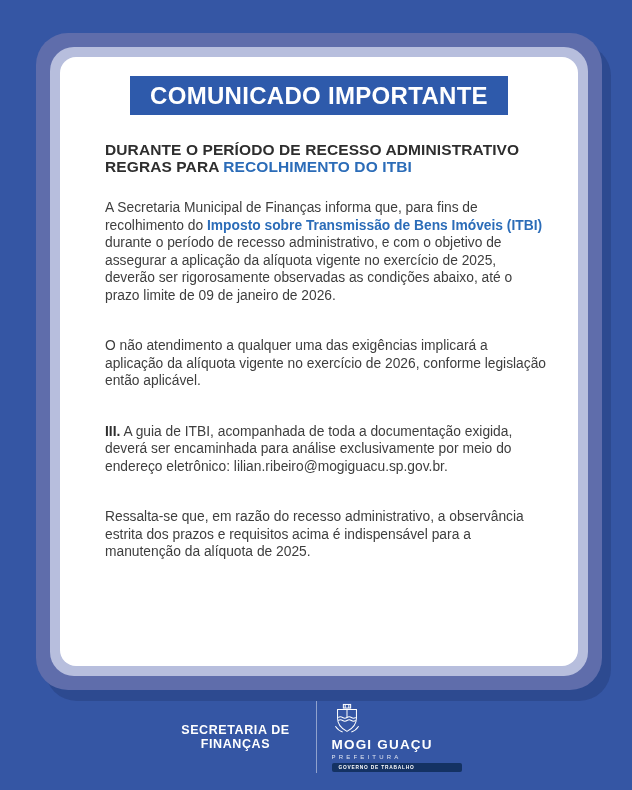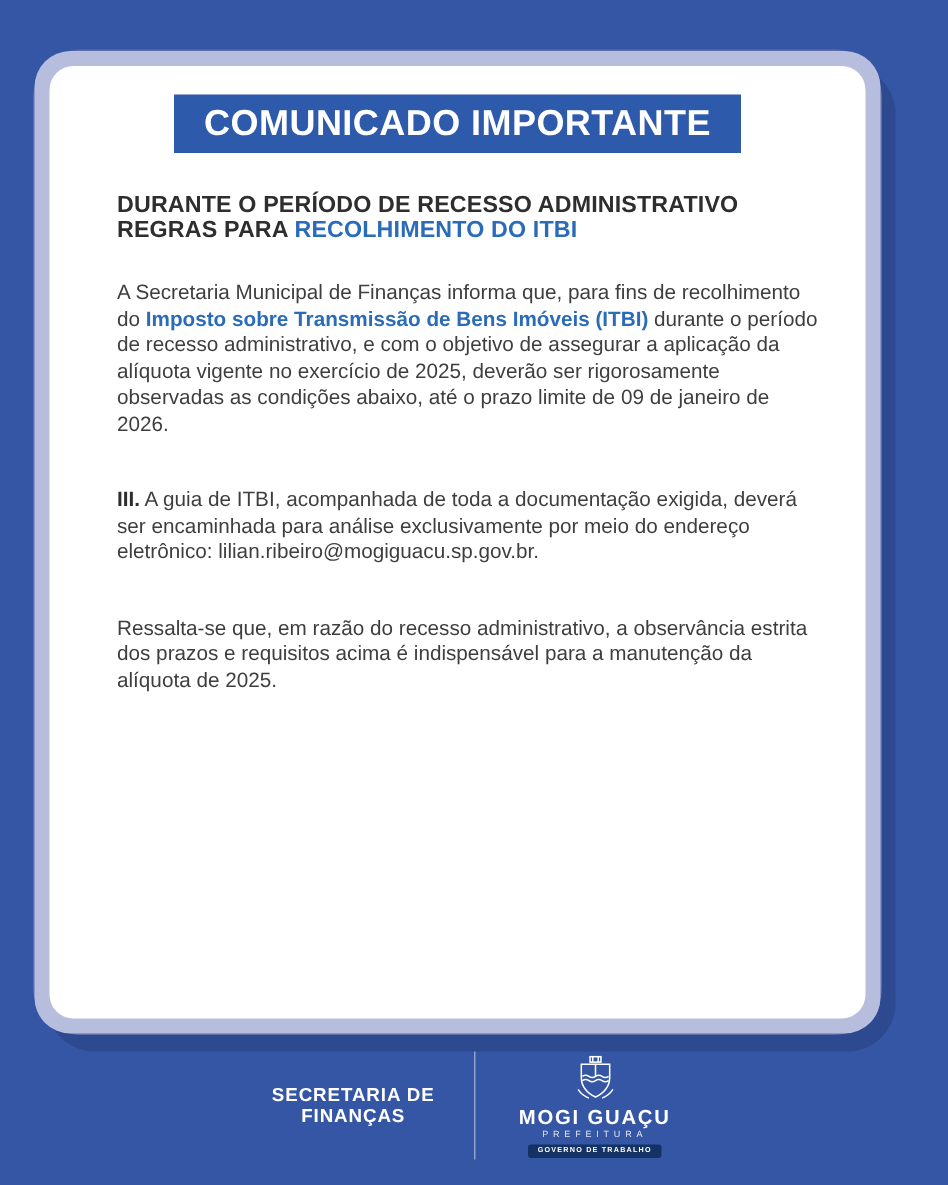--- a/index.html
+++ b/index.html
@@ -6,25 +6,25 @@
   body { font-family: "Liberation Sans", "DejaVu Sans", sans-serif; }
 
   .page {
     position:relative;
     width:632px; height:790px;
     background:#3556a4;
     overflow:hidden;
   }
 
   .card-outer {
-    position:absolute; left:22px; top:33px;
+    position:absolute; left:36px; top:33px;
     width:566px; height:657px;
     background:#5f6dab;
     border-radius:32px;
-    padding:1px;
+    padding:14px;
     box-sizing:border-box;
     box-shadow:9px 11px 0 rgba(24,42,92,0.28);
   }
   .card-mid {
     width:100%; height:100%;
     background:#b7bedd;
     border-radius:24px;
     padding:10px;
     box-sizing:border-box;
   }
@@ -87,21 +87,21 @@
     line-height:14px;
     letter-spacing:0.6px;
     min-width:130px;
   }
   .footer-divider {
     width:1px; height:72px;
     background:rgba(255,255,255,0.45);
   }
   .footer-right {
     min-width:130px;
-    display:flex; flex-direction:column; align-items:center;
+    display:flex; flex-direction:column; 
   }
   .crest { display:block; margin-bottom:2px; }
   .city-name {
     font-weight:bold;
     font-size:13.5px;
     letter-spacing:1.2px;
     white-space:nowrap;
   }
   .city-sub {
     font-size:6px;
@@ -137,20 +137,21 @@
 
         <div class="content">
 
           <div class="heading">
             <div>DURANTE O PERÍODO DE RECESSO ADMINISTRATIVO</div>
             <div><span>REGRAS PARA </span><span class="accent">RECOLHIMENTO DO ITBI</span></div>
           </div>
 
           <p class="para first"><span>A Secretaria Municipal de Finanças informa que, para fins de recolhimento do </span><b class="hl">Imposto sobre Transmissão de Bens Imóveis (ITBI)</b><span> durante o período de recesso administrativo, e com o objetivo de assegurar a aplicação da alíquota vigente no exercício de 2025, deverão ser rigorosamente observadas as condições abaixo, até o prazo limite de 09 de janeiro de 2026.</span></p>
 
+          <p class="para">O não atendimento a qualquer uma das exigências implicará a aplicação da alíquota vigente no exercício de 2026, conforme legislação então aplicável.</p>
 
 
 
           <p class="para"><b class="num">III.</b><span> A guia de ITBI, acompanhada de toda a documentação exigida, deverá ser encaminhada para análise exclusivamente por meio do endereço eletrônico: lilian.ribeiro@mogiguacu.sp.gov.br.</span></p>
 
           <p class="para">Ressalta-se que, em razão do recesso administrativo, a observância estrita dos prazos e requisitos acima é indispensável para a manutenção da alíquota de 2025.</p>
 
         </div>
       </div>
     </div>

